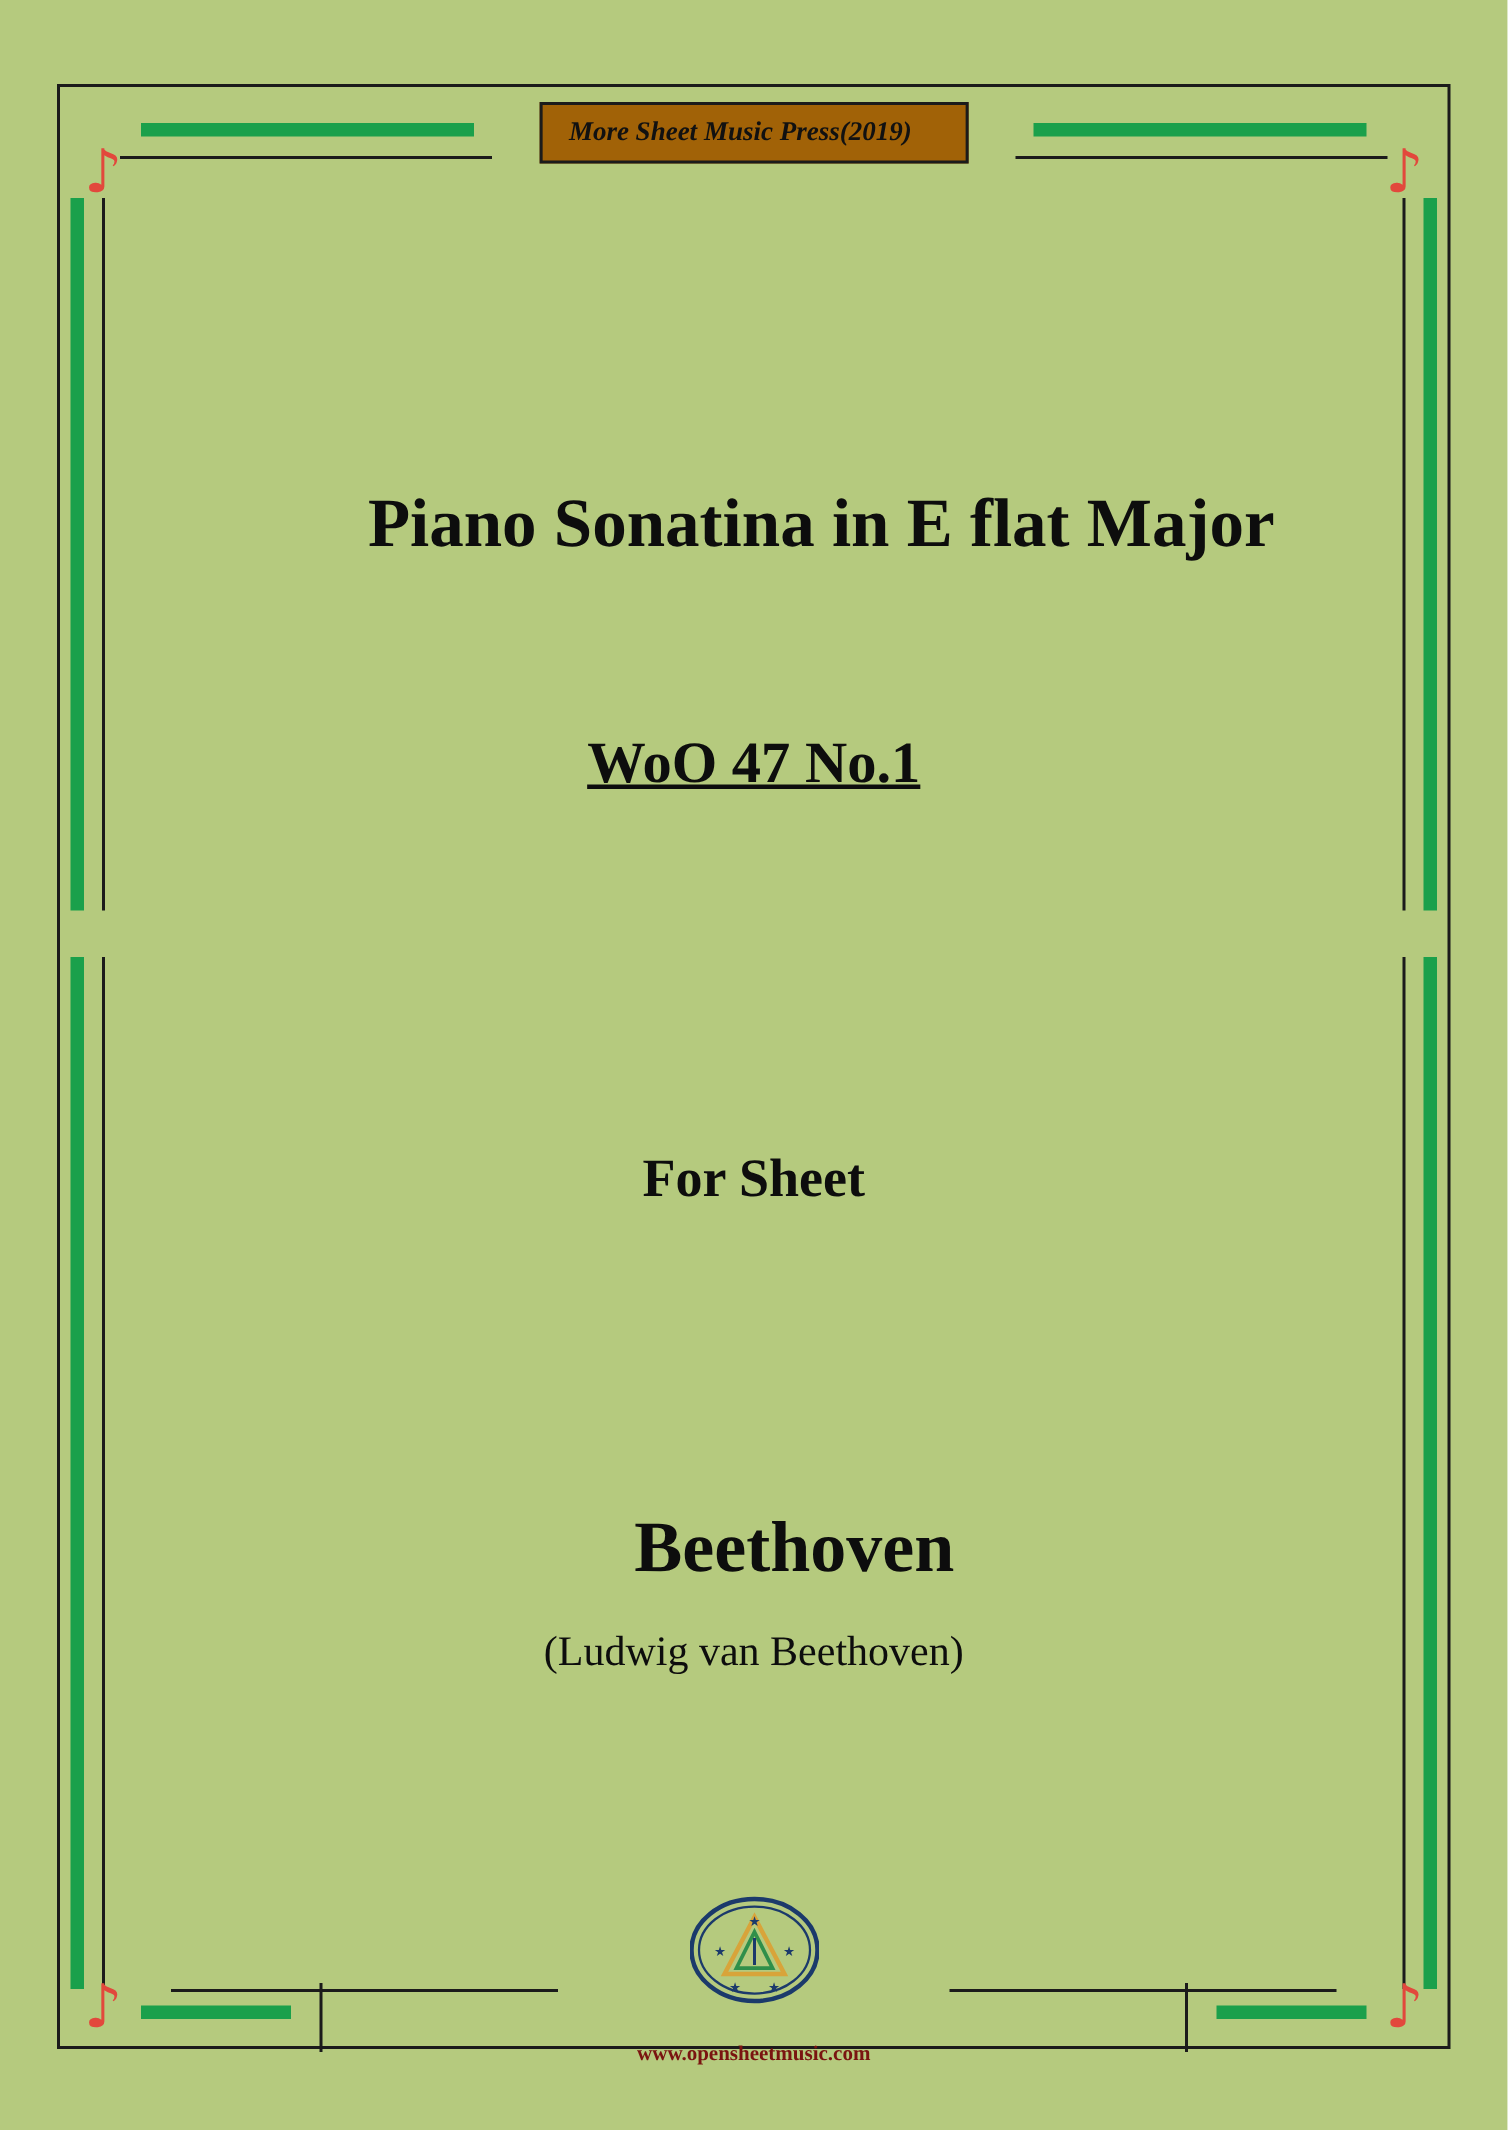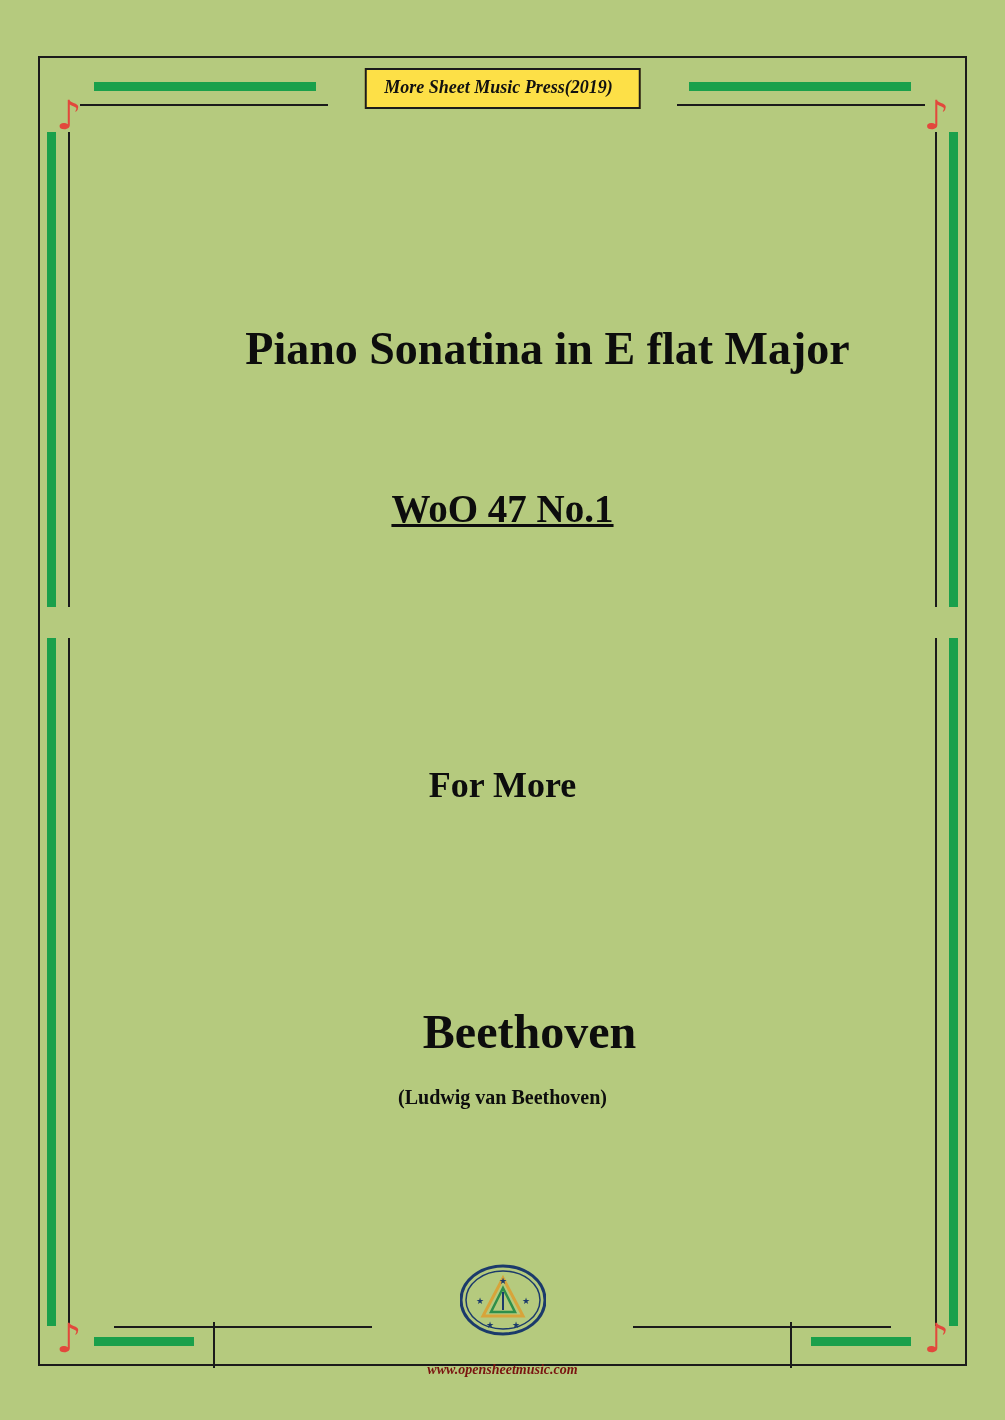--- a/index.html
+++ b/index.html
@@ -84,22 +84,22 @@
   .corner-bracket.bl { left: 213px; }
   .corner-bracket.br { right: 213px; }
 
   
   .publisher-box {
     position: absolute;
     left: 50%;
     transform: translateX(-50%);
     top: 68px;
     border: 2px solid #1b1b1b;
-    padding: 7px 26px 9px 18px;
-    background: #fde047;
+    padding: 7px 36px 9px 18px;
+    background: #a16207;
   }
   .publisher-box .txt {
     font-family: "Liberation Serif", serif;
     font-style: italic;
     font-weight: bold;
     font-size: 18px;
     color: #111;
     white-space: nowrap;
   }
 
@@ -160,22 +160,22 @@
     font-weight: bold;
     color: #0d0d0d;
     margin-left: 27px;
   }
   .composer-full {
     position: absolute;
     top: 1086px;
     left: 0;
     width: 100%;
     text-align: center;
-    font-size: 20px;
-    font-weight: bold;
+    font-size: 28px;
+    font-weight: normal;
     color: #0d0d0d;
   }
 
   
   .logo {
     position: absolute;
     left: 50%;
     transform: translateX(-50%);
     bottom: 84px;
     width: 86px;
@@ -184,21 +184,20 @@
   .website {
     position: absolute;
     left: 0;
     width: 100%;
     bottom: 42px;
     text-align: center;
     font-size: 14px;
     font-weight: bold;
     color: #7a1410;
     font-family: "Liberation Serif", serif;
-    font-style: italic;
   }
 </style>
 </head>
 <body>
 
 <div class="page">
 
   <div class="outer-frame"></div>
 
   <div class="vbar left top-seg"></div>
@@ -228,21 +227,21 @@
     <div class="txt">More Sheet Music Press(2019)</div>
   </div>
 
   <div class="note tl">♪</div>
   <div class="note tr">♪</div>
   <div class="note bl">♪</div>
   <div class="note br">♪</div>
 
   <div class="title">Piano Sonatina in E flat Major</div>
   <div class="opus">WoO 47 No.1</div>
-  <div class="instrument">For More</div>
+  <div class="instrument">For Sheet</div>
   <div class="composer">Beethoven</div>
   <div class="composer-full">(Ludwig van Beethoven)</div>
 
   <div class="logo">
     <svg viewBox="0 0 86 72" width="86" height="72" xmlns="http://www.w3.org/2000/svg">
       <ellipse cx="43" cy="36" rx="42" ry="34" fill="none" stroke="#1b3a6b" stroke-width="3"></ellipse>
       <ellipse cx="43" cy="36" rx="37" ry="29" fill="none" stroke="#1b3a6b" stroke-width="1.5"></ellipse>
       <polygon points="43,14 63,52 23,52" fill="none" stroke="#d8a43a" stroke-width="3"></polygon>
       <polygon points="43,24 55,48 31,48" fill="none" stroke="#2f8f4a" stroke-width="2.5"></polygon>
       <path d="M43 28 L43 46" stroke="#1b3a6b" stroke-width="2"></path>

